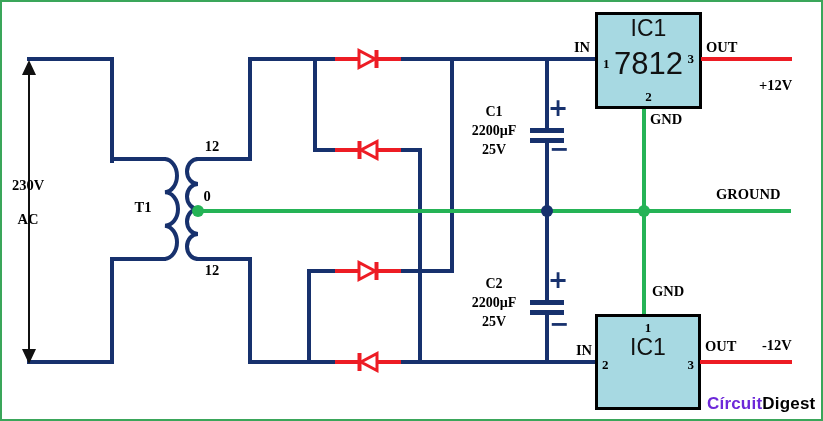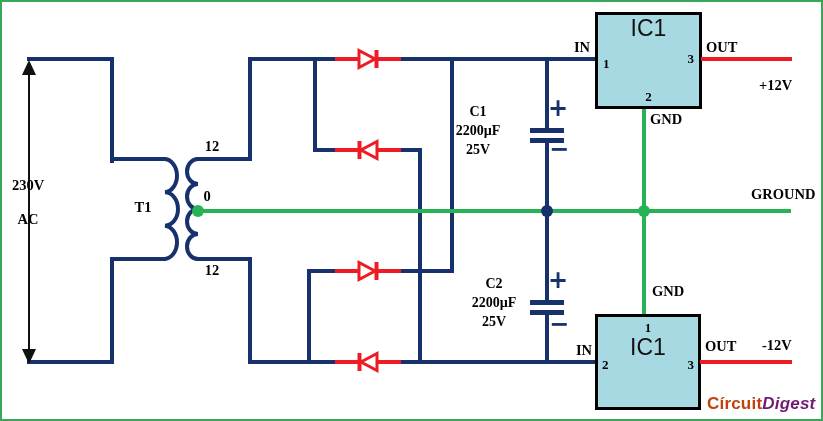--- a/index.html
+++ b/index.html
@@ -31,22 +31,22 @@
   .diode polygon{fill:#fff;stroke:#ed1c24;stroke-width:3;}
   .diode.flip{transform:scaleX(-1);}
   .coil{position:absolute;}
   .coil path{stroke:#17316d;stroke-width:4;fill:none;}
   .arrowhead{position:absolute;width:0;height:0;border-left:7px solid transparent;
              border-right:7px solid transparent;}
   .arrowhead.up{border-bottom:15px solid #111;}
   .arrowhead.down{border-top:15px solid #111;}
   .logo{position:absolute;left:705px;top:392px;font-family:"Liberation Sans",sans-serif;
         font-weight:bold;font-size:17px;letter-spacing:0.2px;}
-  .logo .g1{color:#c2410c;}
-  .logo .g2{color:#701a75;font-style:italic;}
+  .logo .g1{color:#6d28d9;}
+  .logo .g2{color:#000000;}
 </style>
 </head>
 <body>
 
 <div class="stage">
 
   <div class="w" style="left:25px;top:55px;width:87px;height:4px"></div>
   <div class="w" style="left:108px;top:55px;width:4px;height:106px"></div>
   <div class="w" style="left:108px;top:155px;width:56px;height:4px"></div>
   <div class="w" style="left:108px;top:255px;width:56px;height:4px"></div>
@@ -120,40 +120,41 @@
   <div class="w" style="left:543px;top:207px;width:4px;height:92px"></div>
   <div class="w" style="left:528px;top:298px;width:34px;height:5px"></div>
   <div class="w" style="left:528px;top:308px;width:34px;height:5px"></div>
   <div class="w" style="left:543px;top:313px;width:4px;height:49px"></div>
 
   <div class="cap-sign" style="left:546px;top:94px">+</div>
   <div class="cap-sign" style="left:547px;top:135px">−</div>
   <div class="cap-sign" style="left:546px;top:266px">+</div>
   <div class="cap-sign" style="left:547px;top:310px">−</div>
 
-  <div class="cap-block" style="left:444px;top:100px">
+  <div class="cap-block" style="left:460px;top:100px">
     <div>C1</div>
     <div>2200µF</div>
     <div>25V</div>
   </div>
   <div class="cap-block" style="left:460px;top:272px">
     <div>C2</div>
     <div>2200µF</div>
     <div>25V</div>
   </div>
 
   <div class="wg" style="left:197px;top:207px;width:592px;height:4px"></div>
   <div class="wg" style="left:640px;top:105px;width:4px;height:209px"></div>
   <div class="dot green" style="left:190px;top:203px;width:12px;height:12px"></div>
   <div class="dot blue" style="left:539px;top:203px;width:12px;height:12px"></div>
   <div class="dot green" style="left:636px;top:203px;width:12px;height:12px"></div>
-  <div class="lbl" style="left:749px;top:185px">GROUND</div>
+  <div class="lbl" style="left:714px;top:185px">GROUND</div>
 
   <div class="ic" style="left:593px;top:10px;height:97px">
     <div class="sans" style="top:0;font-size:23px">IC1</div>
+    <div class="sans" style="top:31px;font-size:31px">7812</div>
     <div class="pin" style="left:5px;top:41px">1</div>
     <div class="pin" style="right:5px;top:36px">3</div>
     <div class="pin" style="left:0;right:0;top:74px;text-align:center">2</div>
   </div>
   <div class="lbl rt" style="left:558px;top:38px;width:30px">IN</div>
   <div class="lbl" style="left:704px;top:38px">OUT</div>
   <div class="lbl" style="left:648px;top:110px">GND</div>
   <div class="wr" style="left:699px;top:55px;width:91px;height:4px"></div>
   <div class="lbl" style="left:757px;top:76px">+12V</div>
 

